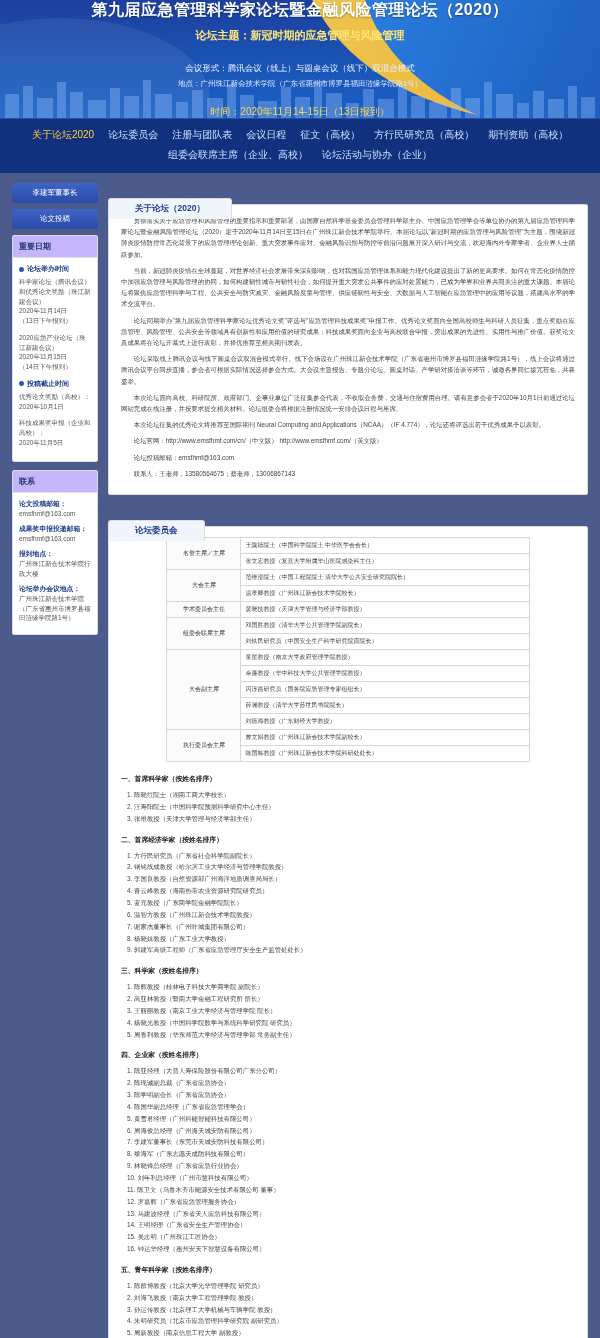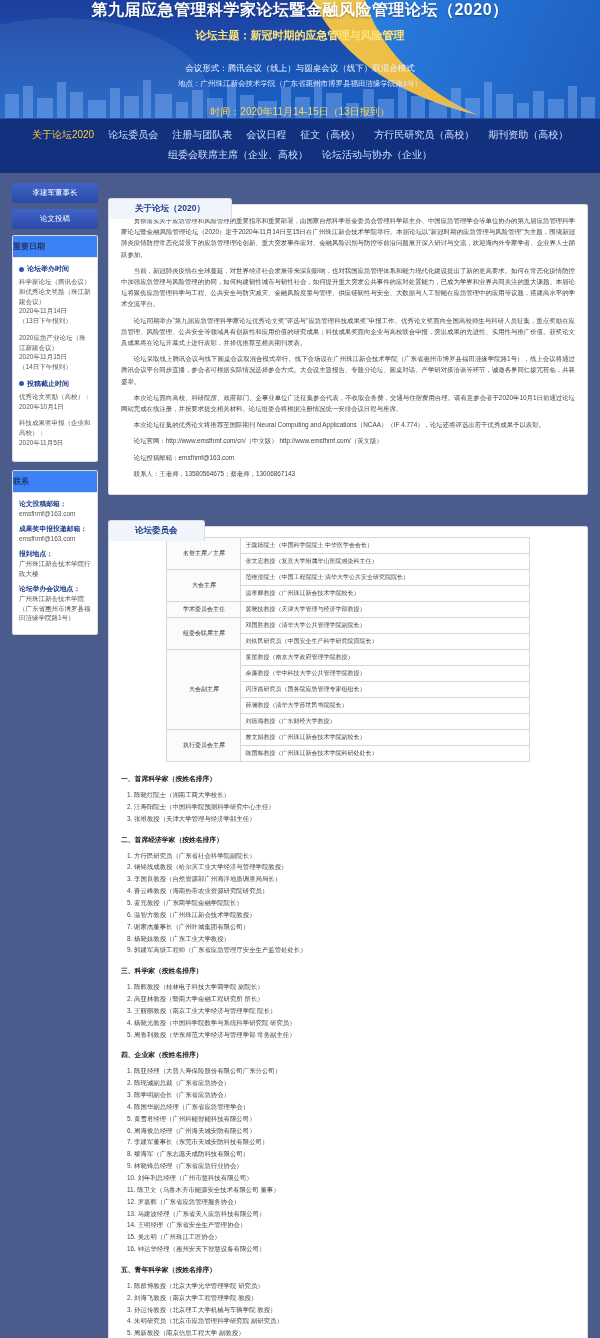--- a/index.html
+++ b/index.html
@@ -83,22 +83,22 @@
     padding:5px 2px; border-radius:3px; margin-bottom:6px;
     cursor:pointer;
   }
 
   .card {
     background:#fff; border:1px solid #dcdcdc; border-radius:2px;
     margin-bottom:8px;
   }
   .card-hd {
     font-size:8px; font-weight:bold; color:#24386e;
-    padding:5px 0; border-bottom:1px solid #e4e4e4;
-    background:#3b82f6;
+    padding:5px 6px; border-bottom:1px solid #e4e4e4;
+    background:#c4b5fd;
   }
   .card-bd { padding:6px; }
 
   .dl-group { margin-bottom:7px; }
   .dl-head {
     display:flex; align-items:center; gap:3px;
     font-size:7px; color:#1f3f8a; font-weight:bold; margin-bottom:3px;
   }
   .dot {
     width:5px;height:5px;border-radius:50%;background:#2f57b5;display:inline-block;

